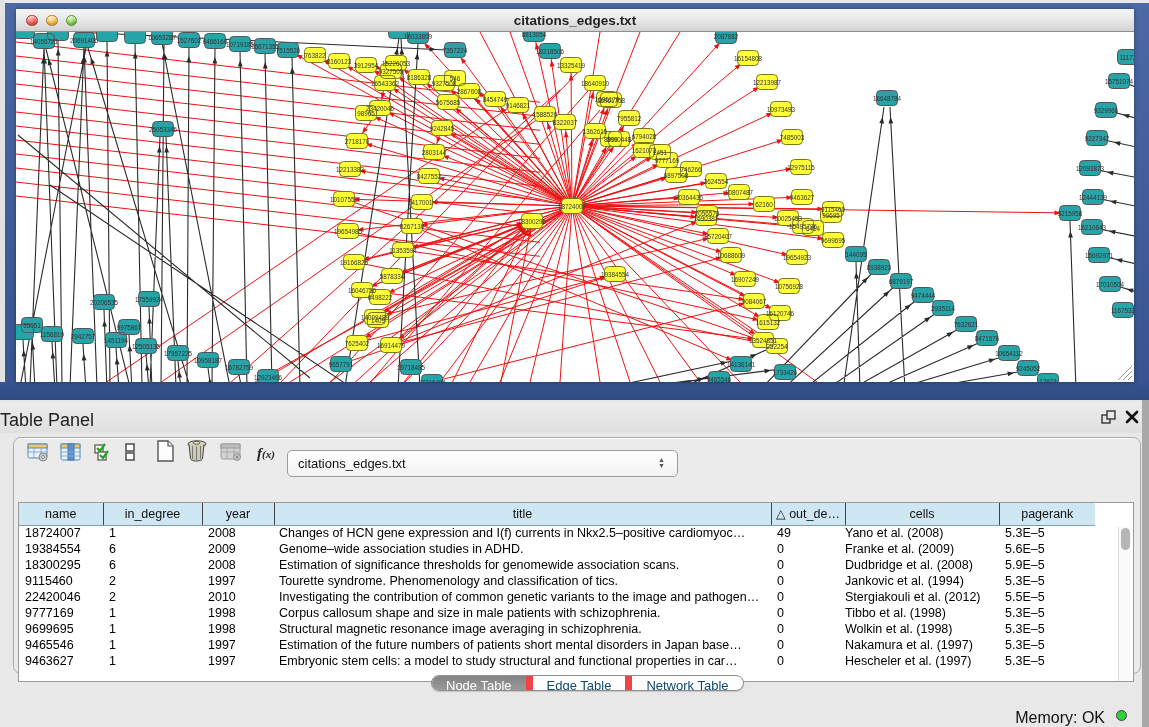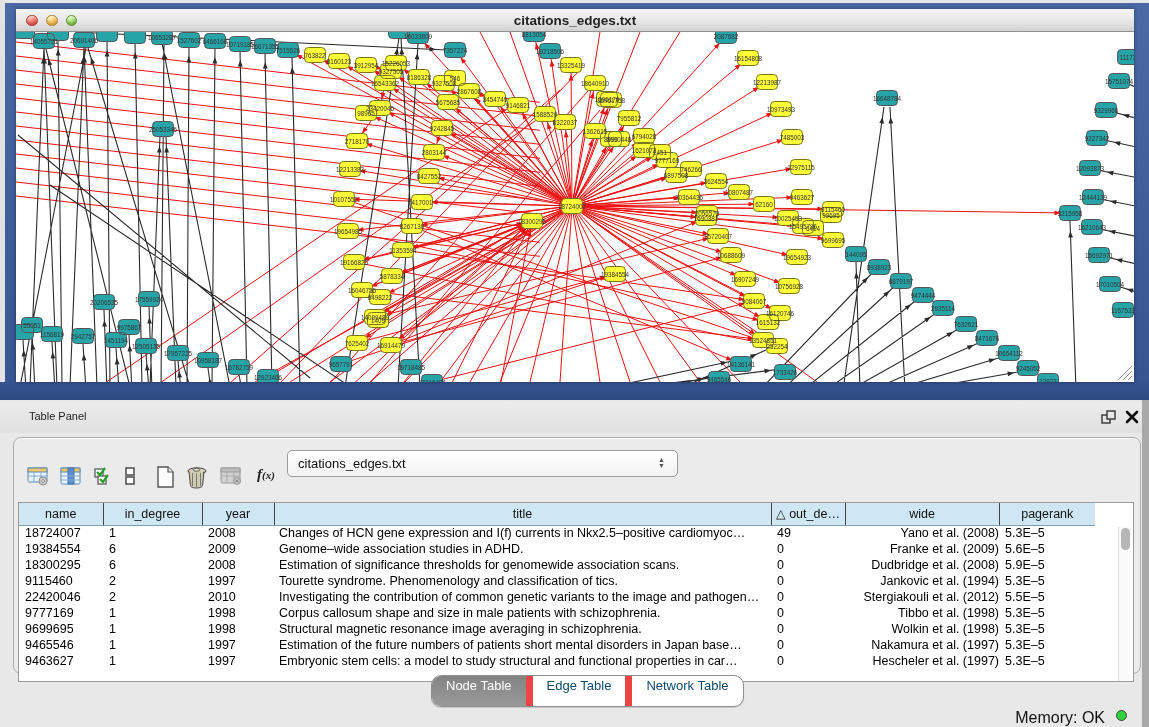--- a/index.html
+++ b/index.html
@@ -7,37 +7,37 @@
 #netframe{position:absolute;left:5px;top:3px;width:1144px;height:397px;background:#3b5998;background:linear-gradient(#4a69a5,#36548f);}
 #netwin{position:absolute;left:16px;top:9px;width:1118px;height:373px;background:#fff;box-shadow:0 0 4px rgba(0,0,0,.4)}
 #titlebar{position:absolute;left:0;top:0;width:1118px;height:23px;background:linear-gradient(#f5f5f5,#e9e9e9 45%,#d2d2d2);border-bottom:1px solid #8e8e8e}
 #titlebar .tl{position:absolute;top:5.5px;width:11.5px;height:11.5px;border-radius:50%;box-shadow:inset 0 1.5px 1.5px rgba(255,255,255,.7), inset 0 -2px 2px rgba(0,0,0,.15)}
 #title{position:absolute;left:0;right:0;top:4px;text-align:center;font-size:13.5px;font-weight:bold;color:#222}
 #graph{position:absolute;left:0;top:23px;width:1118px;height:350px;overflow:hidden}
 
 #sliver{position:absolute;left:0;top:0;width:5px;height:382px;background:#e2e2e2}
 
 #tphead{position:absolute;left:0;top:402px;width:1149px;height:31px;background:linear-gradient(#ececec,#e0e0e0)}
-#tphead .t{position:absolute;left:29px;top:8px;font-size:11px;color:#222}
+#tphead .t{position:absolute;left:0;top:8px;font-size:18px;color:#222}
 #panel{position:absolute;left:13px;top:437px;width:1128px;height:237px;background:#ebebeb;border:1px solid #aaa;border-radius:8px;box-shadow:inset 0 1px 0 #fff}
-#toolbar{position:absolute;left:13px;top:28px;height:24px;display:flex;align-items:flex-start}
+#toolbar{position:absolute;left:13px;top:0;height:24px;display:flex;align-items:flex-end}
 .ticon{margin-right:11px}
 #combo{position:absolute;left:273px;top:12px;width:391px;height:27px;background:linear-gradient(#fff,#f3f3f3);border:1px solid #9c9c9c;border-radius:5px;font-size:13px;color:#111;line-height:25px;padding-left:10px}
 #combo .ar{position:absolute;right:8px;top:0;height:25px;width:11px;color:#555;font-size:7px;line-height:6px;padding-top:6px}
 #tblwrap{position:absolute;left:4px;top:64px;width:1116px;height:180px;background:#fff;border:1px solid #9a9a9a;overflow:hidden}
 table{border-collapse:collapse;table-layout:fixed;width:1076px;font-size:12.5px}
 th{background:#cfe6f3;border-left:1px solid #444;font-weight:normal;font-size:12.5px;color:#111;height:22px;border-bottom:1px solid #7d9db0}
 th:first-child{border-left:none}
 td{height:16px;color:#000;white-space:nowrap;overflow:hidden;padding:0}
 td.c0{padding-left:6px}td.c1{padding-left:6px}td.c2{padding-left:6px}td.c3{padding-left:5px}td.c4{padding-left:6px}
-td.c5{text-align:right}td.c6{padding-left:6px}
+td.c5{text-align:left}td.c6{padding-left:6px}
 #vscroll{position:absolute;right:2px;top:24px;width:13px;height:154px;background:#fafafa;border-left:1px solid #ddd}
 #vscroll .th{position:absolute;left:2px;top:1px;width:9px;height:22px;border-radius:5px;background:#b6b6b6}
 
-#tabs{position:absolute;left:431px;top:675px;height:32px;display:flex;border:1px solid #8f8f8f;border-radius:10px;overflow:hidden;background:#fff;box-shadow:0 1px 1px rgba(0,0,0,.15)}
+#tabs{position:absolute;left:431px;top:675px;height:16px;display:flex;border:1px solid #8f8f8f;border-radius:10px;overflow:hidden;background:#fff;box-shadow:0 1px 1px rgba(0,0,0,.15)}
 #tabs div{font-size:13px;line-height:19px;padding:0 14px;color:#0c4a6e;border-left:7px solid #ef4444}
 #tabs div:first-child{border-left:none;background:linear-gradient(#838383,#9a9a9a);color:#fff}
 
 #mem{position:absolute;right:44px;top:709px;font-size:16px;color:#111}
 #memdot{position:absolute;right:22px;top:710px;width:11px;height:11px;border-radius:50%;background:#2fd13c;border:1px solid #444}
 #rstrip{position:absolute;right:0px;top:400px;width:7px;height:327px;background:#a8a8a8}
 .icon{display:inline-block;vertical-align:middle}
 </style></head><body>
 <div id="page">
 <div id="netframe"></div>
@@ -266,21 +266,21 @@
             <col style="width:154px">
             <col style="width:96px">
           </colgroup>
       <thead>
             <tr>
               <th>name</th>
               <th>in_degree</th>
               <th>year</th>
               <th>title</th>
               <th>△ out_de…</th>
-              <th>wide</th>
+              <th>cells</th>
               <th>pagerank</th>
             </tr>
           </thead>
       <tbody>
             <tr>
               <td class="c0">18724007</td>
               <td class="c1">1</td>
               <td class="c2">2008</td>
               <td class="c3">Changes of HCN gene expression and I(f) currents in Nkx2.5–positive cardiomyoc…</td>
               <td class="c4">49</td>

